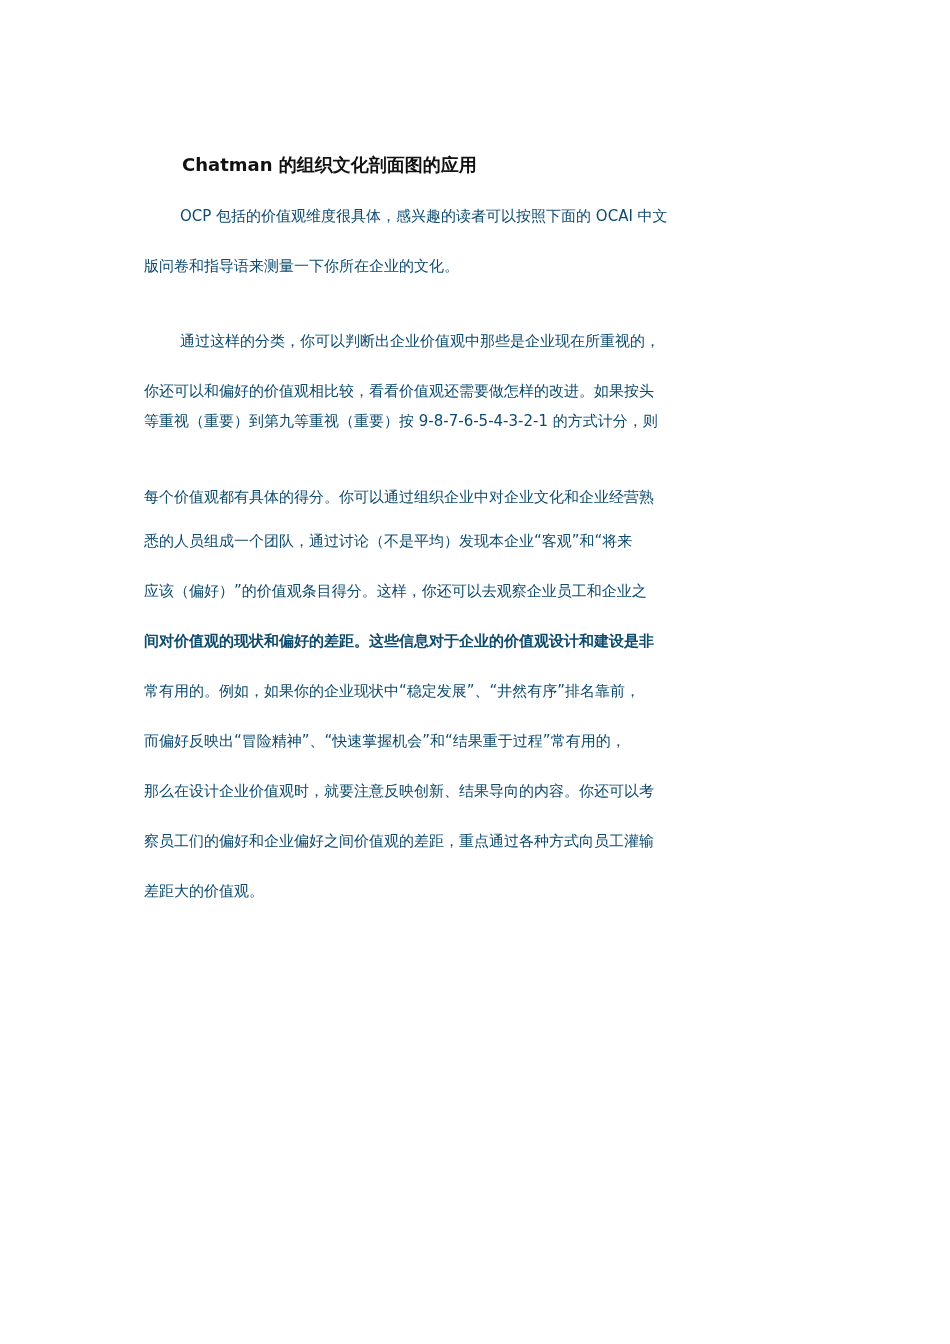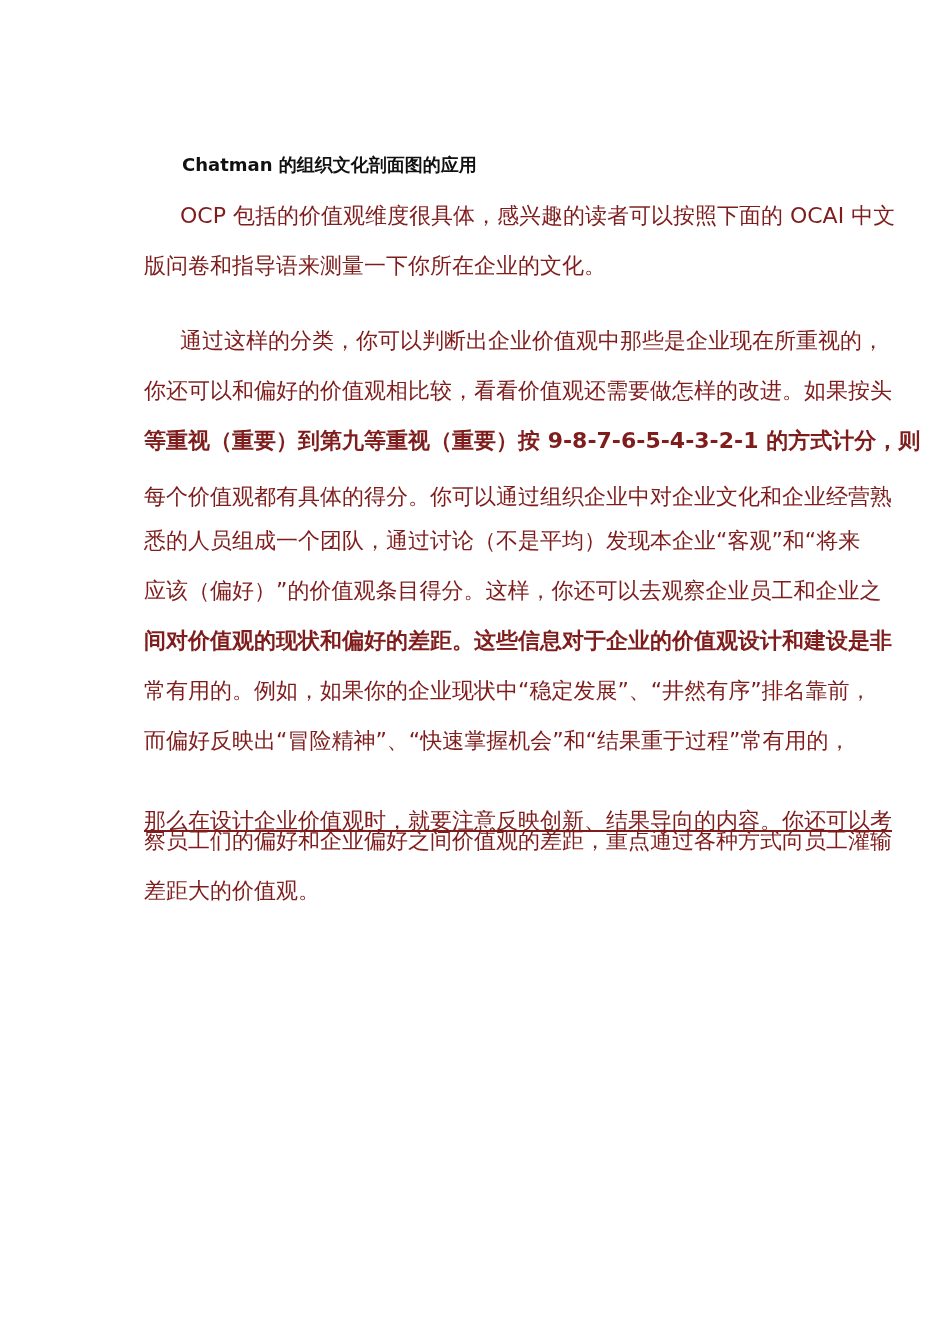--- a/index.html
+++ b/index.html
@@ -29,46 +29,46 @@
       top: 153px;
       font-size: 18px;
       font-weight: bold;
       white-space: nowrap;
       line-height: 24px;
       color: #111111;
     }
     .line {
       position: absolute;
       left: 144px;
-      font-size: 22px;
+      font-size: 15px;
       line-height: 26px;
       white-space: nowrap;
-      color: #7f1d1d;
+      color: #0c4a6e;
       letter-spacing: 0px;
     }
     .line.indent {
       left: 180px;
     }
   </style>
 </head>
 <body>
 
 <div class="page">
 
   <div class="title">Chatman 的组织文化剖面图的应用</div>
 
   <div class="line indent" style="top:203px;">OCP 包括的价值观维度很具体，感兴趣的读者可以按照下面的 OCAI 中文</div>
   <div class="line" style="top:253px;">版问卷和指导语来测量一下你所在企业的文化。</div>
 
   <div class="line indent" style="top:328px;">通过这样的分类，你可以判断出企业价值观中那些是企业现在所重视的，</div>
   <div class="line" style="top:378px;">你还可以和偏好的价值观相比较，看看价值观还需要做怎样的改进。如果按头</div>
-  <div class="line" style="top:428px;font-weight:bold;">等重视（重要）到第九等重视（重要）按 9-8-7-6-5-4-3-2-1 的方式计分，则</div>
+  <div class="line" style="top:408px;">等重视（重要）到第九等重视（重要）按 9-8-7-6-5-4-3-2-1 的方式计分，则</div>
   <div class="line" style="top:484px;">每个价值观都有具体的得分。你可以通过组织企业中对企业文化和企业经营熟</div>
   <div class="line" style="top:528px;">悉的人员组成一个团队，通过讨论（不是平均）发现本企业“客观”和“将来</div>
   <div class="line" style="top:578px;">应该（偏好）”的价值观条目得分。这样，你还可以去观察企业员工和企业之</div>
   <div class="line" style="top:628px;font-weight:bold;">间对价值观的现状和偏好的差距。这些信息对于企业的价值观设计和建设是非</div>
   <div class="line" style="top:678px;">常有用的。例如，如果你的企业现状中“稳定发展”、“井然有序”排名靠前，</div>
   <div class="line" style="top:728px;">而偏好反映出“冒险精神”、“快速掌握机会”和“结果重于过程”常有用的，</div>
-  <div class="line" style="top:808px;text-decoration:underline;">那么在设计企业价值观时，就要注意反映创新、结果导向的内容。你还可以考</div>
+  <div class="line" style="top:778px;">那么在设计企业价值观时，就要注意反映创新、结果导向的内容。你还可以考</div>
   <div class="line" style="top:828px;">察员工们的偏好和企业偏好之间价值观的差距，重点通过各种方式向员工灌输</div>
   <div class="line" style="top:878px;">差距大的价值观。</div>
 
 </div>
 
 </body></html>

